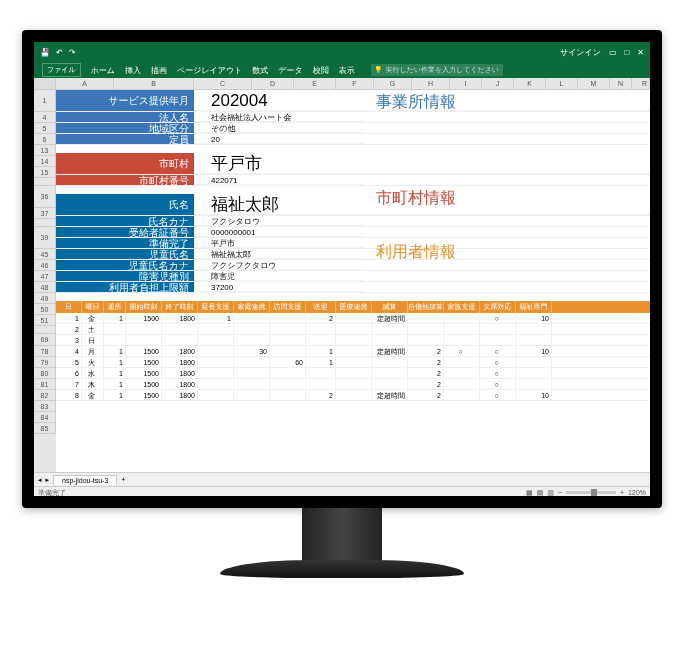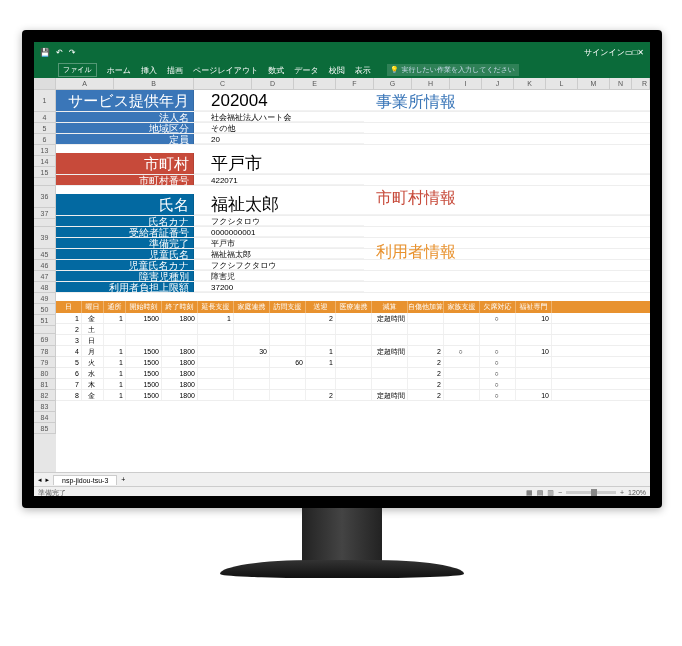--- a/index.html
+++ b/index.html
@@ -3,37 +3,37 @@
 <meta charset="utf-8">
 <style>
 *{margin:0;padding:0;box-sizing:border-box;font-family:"Meiryo","MS PGothic",sans-serif}
 body{background:#fff;width:682px;height:646px;position:relative}
 .monitor{position:absolute;top:30px;left:22px;width:640px;height:478px;background:#000;border-radius:4px;padding:12px;box-shadow:0 2px 8px rgba(0,0,0,0.3)}
 .screen{width:100%;height:100%;background:#fff;overflow:hidden;position:relative}
 .stand-neck{position:absolute;top:508px;left:302px;width:80px;height:60px;background:linear-gradient(90deg,#222,#444,#222)}
 .stand-base{position:absolute;top:560px;left:220px;width:244px;height:18px;background:linear-gradient(180deg,#333,#111);border-radius:50%/100% 100% 30% 30%}
 .titlebar{height:20px;background:#0b6b3a;display:flex;align-items:center;padding:0 6px;font-size:8px;color:#fff;justify-content:space-between}
 .tb-left{display:flex;gap:6px;align-items:center}
-.tb-right{display:flex;gap:0;align-items:center}
-.ribbon{height:16px;background:#0b6b3a;display:flex;align-items:center;padding:0 24px;gap:10px;font-size:8px;color:#fff}
+.tb-right{display:flex;gap:8px;align-items:center}
+.ribbon{height:16px;background:#0b6b3a;display:flex;align-items:center;padding:0 8px;gap:10px;font-size:8px;color:#fff}
 .ribbon .file{background:#0b6b3a;border:1px solid rgba(255,255,255,0.3);padding:1px 4px;font-size:7px}
 .ribbon span{cursor:pointer}
 .searchbox{background:rgba(255,255,255,0.15);padding:1px 4px;font-size:7px;color:#cde;margin-left:6px}
 .colhdr{height:12px;background:#e6e6e6;display:flex;font-size:7px;color:#555;border-bottom:1px solid #ccc}
 .colhdr .sel{width:22px;border-right:1px solid #ccc;background:#ddd}
 .colhdr .c{border-right:1px solid #ccc;text-align:center;line-height:12px}
 .grid{display:flex;height:calc(100% - 72px);overflow:hidden}
 .rowhdr{width:22px;background:#e6e6e6;font-size:7px;color:#555;flex-shrink:0}
 .rowhdr div{height:11px;line-height:11px;text-align:center;border-bottom:1px solid #ccc;border-right:1px solid #ccc}
 .rowhdr .tall{height:22px;line-height:22px}
 .cells{flex:1;position:relative;font-size:8px}
 .row{display:flex;height:11px;border-bottom:1px solid #eee}
 .row.tall{height:22px}
 .lbl{width:138px;text-align:right;padding-right:4px;color:#fff;font-size:10px;line-height:11px;border-right:1px solid rgba(0,0,0,0.1)}
-.lbl.tall{line-height:22px;font-size:15px}
+.lbl.tall{line-height:22px;font-size:10px}
 .val{flex:1;padding-left:17px;line-height:11px;color:#000;border-bottom:1px solid rgba(0,0,0,0.05)}
 .val.big{font-size:17px;font-weight:400;line-height:22px}
 .val.limited{max-width:170px}
 .side{position:absolute;left:320px;font-size:16px;font-weight:500}
 .bg-blue{background:#3a76b8}
 .bg-red{background:#c74a3a}
 .bg-orange{background:#0369a1}
 .side-blue{color:#3a76b8}
 .side-red{color:#c74a3a}
 .side-orange{color:#e8922f}

